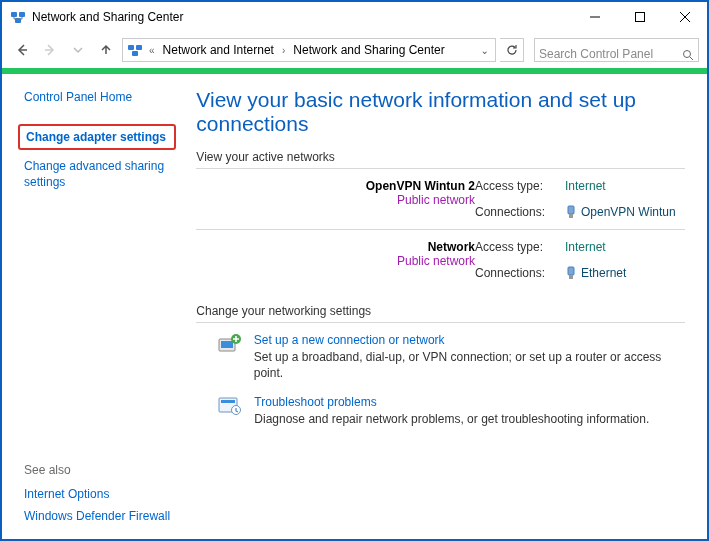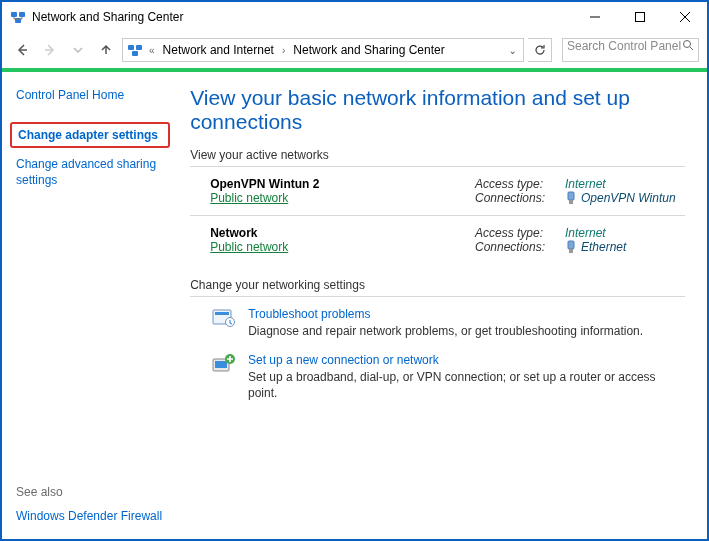--- a/index.html
+++ b/index.html
@@ -65,35 +65,36 @@
   }
   .crumb-icon { width:16px; height:16px; margin: 0 2px; flex:0 0 auto;}
   .crumb { padding: 0 4px; white-space: nowrap; }
   .crumb-sep { color: #666; padding: 0 2px; font-size:10px;}
   .crumb-drop { color:#555; padding: 0 4px; margin-left:auto; font-size:10px;}
   .refresh-btn {
     width: 24px; height:24px; border:1px solid #ccc; border-left:none;
     display:flex; align-items:center; justify-content:center; color:#444;
   }
   .search-box {
-    width: 137px; height: 24px;
+    width: 165px; height: 24px;
     border: 1px solid #ccc;
     margin-left: 6px;
-    display: flex; align-items: flex-start;
+    display: flex; align-items: flex-end;
     padding: 0 4px;
     color: #777;
   }
   .search-box .ph { flex:1; font-style: normal; color:#8a8a8a; font-size:12px;}
   .search-box svg { width:12px; height:12px; color:#666;}
   
   .body {
     flex: 1 1 auto;
     display: flex;
     overflow: hidden;
-    border-top: 4px solid #22c55e;
+    border-top: 6px solid #22c55e;
+    padding-left: 8px;
   }
   .sidebar {
     width: 195px;
     padding: 12px 14px;
     display:flex;
     flex-direction:column;
   }
   .side-link { color:#0066cc; padding: 4px 0; cursor:default;}
   .side-link.highlight {
     border: 2px solid #d9322b;
@@ -119,30 +120,29 @@
   }
   .section-label {
     color:#333;
     margin-bottom: 2px;
   }
   .hr-thin { border:none; border-top:1px solid #d8d8d8; margin:4px 0 10px 0;}
   .network-block {
     display:flex;
     margin: 8px 0 6px 20px;
   }
-  .nb-left { flex:1; }
+  .nb-left { flex:1;text-align:right; }
   .nb-left .net-name { font-weight:700; }
-  .nb-left .net-type { color:#15803d;text-decoration:underline; }
+  .nb-left .net-type { color:#a21caf; }
   .nb-right {
     width: 210px;
     display:grid;
     grid-template-columns: 90px 1fr;
-    row-gap: 0;
+    row-gap: 12px;
     align-items:center;
-    font-style:italic;
   }
   .nb-right .lbl { color:#333;}
   .nb-right .val { color:#0f766e; }
   .nb-right .val.link { color:#0c4a6e; display:flex; align-items:center; gap:4px;}
   .conn-icon { width:12px; height:14px; flex:0 0 auto;}
   .subdiv { border:none; border-top:1px solid #d8d8d8; margin:10px 0 10px 0;}
   .settings-item { display:flex; gap:10px; margin:6px 0 14px 20px;}
   .settings-item .icon-box { width:28px; display:flex; justify-content:center;}
   .settings-item .txt .link { color:#0066cc; margin-bottom:2px;}
   .settings-item .txt .desc { color:#333; line-height:1.35;}
@@ -229,20 +229,21 @@
 
   <div class="body">
 
     <div class="sidebar">
       <span class="side-link">Control Panel Home</span>
       <div style="height:12px"></div>
       <span class="side-link highlight">Change adapter settings</span>
       <span class="side-link" style="line-height:1.35">Change advanced sharing settings</span>
       <div class="filler"></div>
       <span class="see-also">See also</span>
+      <span class="side-link">Internet Options</span>
       <span class="side-link">Windows Defender Firewall</span>
     </div>
 
     <div class="main">
       <div class="page-title">View your basic network information and set up connections</div>
 
       <div class="section-label">View your active networks</div>
       <hr class="hr-thin">
 
       <div class="network-block">
@@ -285,42 +286,42 @@
         </div>
       </div>
 
       <div style="height:18px"></div>
       <div class="section-label">Change your networking settings</div>
       <hr class="hr-thin">
 
       <div class="settings-item">
         <div class="icon-box">
           <svg width="26" height="22" viewBox="0 0 26 22">
+            <rect x="2" y="6" width="16" height="12" rx="1" fill="#e8e8e8" stroke="#8a8a8a"></rect>
+            <rect x="4" y="8" width="12" height="7" fill="#3a8edc"></rect>
+            <circle cx="19" cy="6" r="5" fill="#49a84c"></circle>
+            <path d="M19 3v6M16 6h6" stroke="#fff" stroke-width="1.6"></path>
+          </svg>
+        </div>
+        <div class="txt">
+          <div class="link">Set up a new connection or network</div>
+          <div class="desc">Set up a broadband, dial-up, or VPN connection; or set up a router or access point.</div>
+        </div>
+      </div>
+
+      <div class="settings-item">
+        <div class="icon-box">
+          <svg width="26" height="22" viewBox="0 0 26 22">
             <rect x="2" y="3" width="18" height="14" rx="1" fill="#eef4fb" stroke="#6f94bd"></rect>
             <rect x="4" y="5" width="14" height="3" fill="#3a8edc"></rect>
             <circle cx="19" cy="15" r="4.5" fill="#fff" stroke="#6f94bd"></circle>
             <path d="M19 13v3l2 1" stroke="#3a8edc" stroke-width="1.2" fill="none"></path>
           </svg>
         </div>
         <div class="txt">
           <div class="link">Troubleshoot problems</div>
           <div class="desc">Diagnose and repair network problems, or get troubleshooting information.</div>
         </div>
       </div>
 
-      <div class="settings-item">
-        <div class="icon-box">
-          <svg width="26" height="22" viewBox="0 0 26 22">
-            <rect x="2" y="6" width="16" height="12" rx="1" fill="#e8e8e8" stroke="#8a8a8a"></rect>
-            <rect x="4" y="8" width="12" height="7" fill="#3a8edc"></rect>
-            <circle cx="19" cy="6" r="5" fill="#49a84c"></circle>
-            <path d="M19 3v6M16 6h6" stroke="#fff" stroke-width="1.6"></path>
-          </svg>
-        </div>
-        <div class="txt">
-          <div class="link">Set up a new connection or network</div>
-          <div class="desc">Set up a broadband, dial-up, or VPN connection; or set up a router or access point.</div>
-        </div>
-      </div>
-
     </div>
   </div>
 </div>
 
 </body></html>

